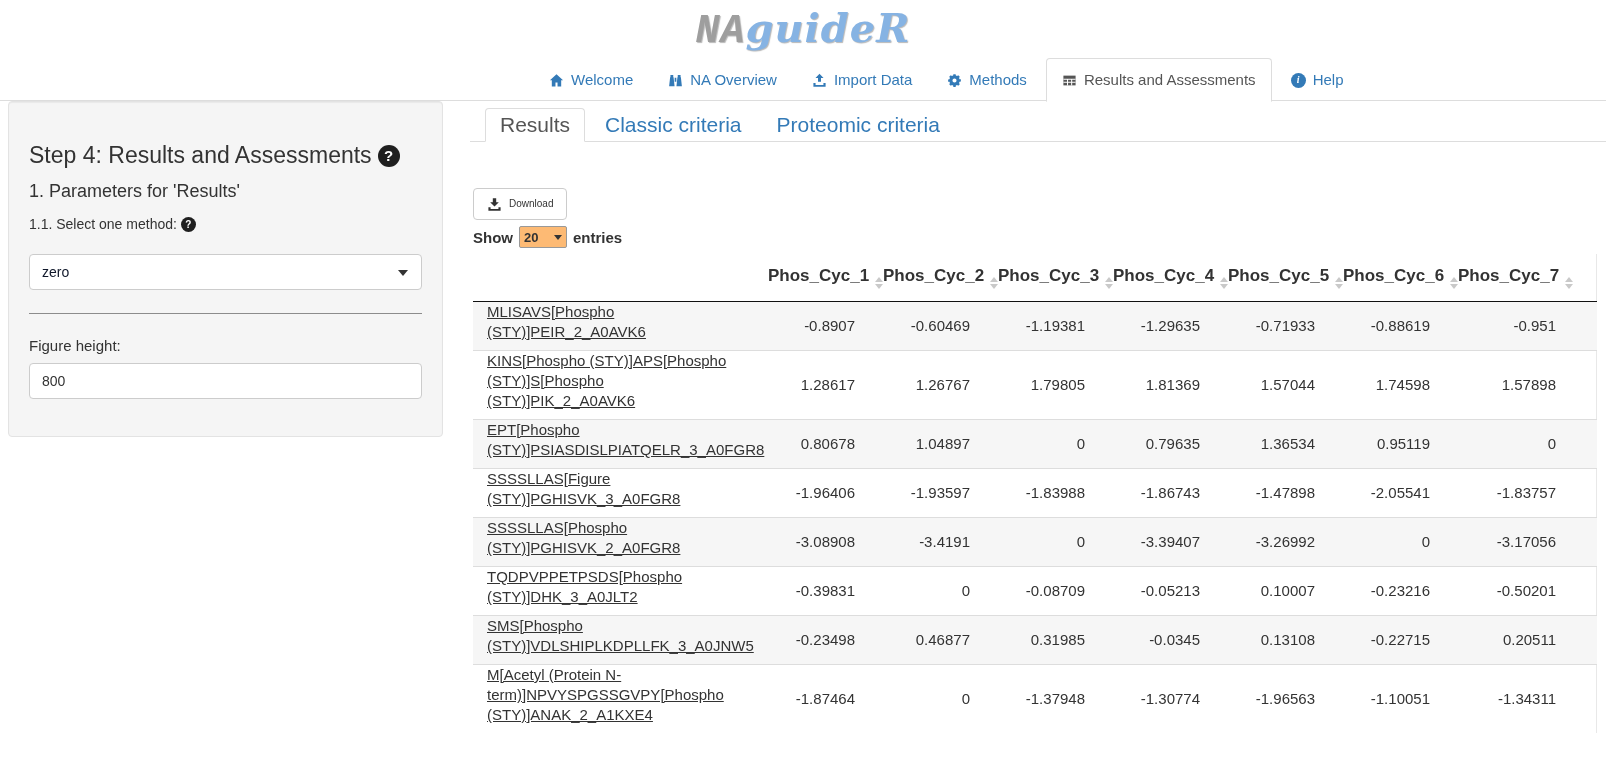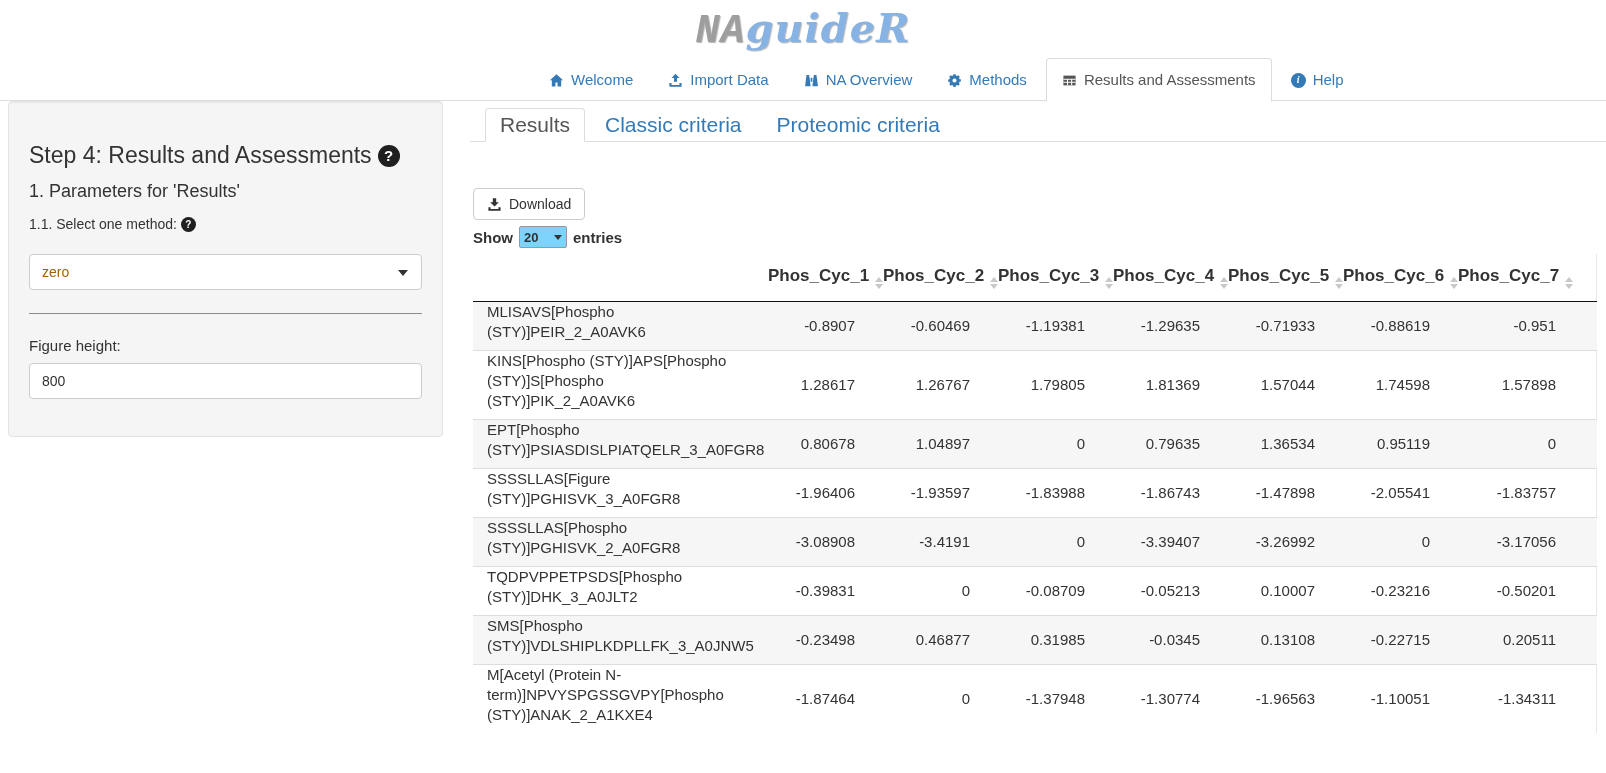--- a/index.html
+++ b/index.html
@@ -33,66 +33,66 @@
   .q-small { width:15px; height:15px; font-size:10px; margin-left:4px; }
 
   
   .well { position:absolute; left:8px; top:101px; width:435px; height:336px; background:#f5f5f5;
     border:1px solid #e3e3e3; border-radius:4px; padding:20px; box-shadow:inset 0 1px 1px rgba(0,0,0,.05); }
   .well h1 { font-size:23px; font-weight:400; color:#333; margin-top:20px; white-space:nowrap;
     display:flex; align-items:center; }
   .well h2 { font-size:18px; font-weight:400; margin-top:12px; }
   .well .lbl { font-size:14px; margin-top:14px; display:flex; align-items:center; }
   .select-box { position:relative; margin-top:22px; height:36px; background:#fff; border:1px solid #ccc;
-    border-radius:4px; display:flex; align-items:center; padding:0 12px; font-size:14px; color:#a16207;
+    border-radius:4px; display:flex; align-items:center; padding:0 12px; font-size:14px; color:#0f172a;
     cursor:pointer; }
   .select-box .caret { position:absolute; right:13px; top:15px; width:0; height:0;
     border-left:5px solid transparent; border-right:5px solid transparent; border-top:6px solid #333; }
   .well hr { border:none; border-top:1px solid #8c8c8c; margin:23px 0 0 0; }
   .fig-label { font-size:15px; margin-top:23px; font-weight:400; }
   .fig-input { margin-top:9px; width:100%; height:36px; border:1px solid #ccc; border-radius:4px;
     padding:0 12px; font-size:14px; color:#333; font-family:inherit; background:#fff; }
 
   
   .main { position:absolute; left:470px; top:101px; width:1136px; }
   .subtabs { list-style:none; display:flex; border-bottom:1px solid #ddd; padding-left:15px; margin-top:7px; }
   .subtabs li { margin-right:5px; }
   .subtabs a { display:block; padding:7px 14px; font-size:21px; color:#337ab7; text-decoration:none;
     line-height:17px; border:1px solid transparent; border-radius:4px 4px 0 0; }
   .subtabs li.active a { background:#fff; color:#555; border-color:#ddd #ddd transparent; margin-bottom:-1px; padding-bottom:8px; }
 
   .dl-btn { display:inline-flex; align-items:center; gap:7px; margin:46px 0 0 3px; padding:6px 13px;
-    background:#fff; border:1px solid #ccc; border-radius:4px; font-size:14px; color:#333;
+    background:#fff; border:1px solid #ccc; border-radius:4px; font-size:10px; color:#333;
     font-family:inherit; cursor:pointer; line-height:18px; }
   .show-line { display:flex; align-items:center; gap:6px; margin:6px 0 0 3px; font-size:15px;
     font-weight:bold; color:#333; }
   .len-wrap { position:relative; display:inline-block; }
   .len-select { appearance:none; -webkit-appearance:none; width:48px; height:22px; border:1px solid #999;
-    border-radius:2px; background:#7dd3fc; font-size:13px; font-weight:bold; color:#333; padding:0 4px;
+    border-radius:2px; background:#fdba74; font-size:13px; font-weight:bold; color:#333; padding:0 4px;
     font-family:inherit; }
   .len-wrap::after { content:""; position:absolute; right:5px; top:9px; width:0; height:0;
     border-left:4px solid transparent; border-right:4px solid transparent; border-top:5px solid #333;
     pointer-events:none; }
 
   
   .tbl-wrap { margin:6px 0 0 3px; width:1124px; border-right:1px solid #e8e8e8; }
   table.data { width:1124px; border-collapse:collapse; table-layout:fixed; font-size:15px; }
   table.data col.c-name { width:287px; }
   table.data col.c-val  { width:115px; }
   table.data col.c-last { width:147px; }
   thead th { font-weight:bold; color:#333; text-align:right; padding:12px 8px 12px 8px;
     border-bottom:1px solid #111; white-space:nowrap; cursor:pointer; font-size:17px; }
   thead th:first-child { text-align:left; }
   thead th:last-child { padding-right:29px; }
   .sort-arrows { display:inline-flex; flex-direction:column; gap:2px; margin-left:6px; vertical-align:-1px; }
   .sort-arrows i { display:block; width:0; height:0; }
   .sort-arrows .up { border-left:4px solid transparent; border-right:4px solid transparent; border-bottom:5px solid #c9c9c9; }
   .sort-arrows .dn { border-left:4px solid transparent; border-right:4px solid transparent; border-top:5px solid #c9c9c9; }
   tbody td { padding:8px 20px 8px 8px; text-align:right; line-height:20px; color:#333; }
-  tbody td.col-name { text-align:left; padding:0 10px 8px 14px; }
+  tbody td.col-name { text-align:left; padding:0 10px 8px 14px;text-decoration:underline; }
   tbody td:last-child { padding-right:41px; }
   tbody tr + tr td { border-top:1px solid #ddd; }
   tbody tr:nth-child(odd) { background:#f6f6f6; }
 </style>
 </head>
 <body>
 
 <div class="logo-wrap">
   <span class="logo">
     <span class="gray">NA</span><span class="blue">guideR</span>
@@ -105,32 +105,32 @@
       <a href="#">
           <svg class="icon-svg" viewBox="0 0 16 16" fill="currentColor">
             <path d="M8 1.2 1 7.6h2v6.9h3.9V10h2.2v4.5H13V7.6h2z"></path>
           </svg>
           <span>Welcome</span>
         </a>
     </li>
     <li>
       <a href="#">
           <svg class="icon-svg" viewBox="0 0 16 16" fill="currentColor">
+            <path d="M2.6 2.2h3v2h-3zM10.4 2.2h3v2h-3zM1.2 14.2l1-9.2.4-.9h3l.4.9 1 9.2zM9 14.2l1-9.2.4-.9h3l.4.9 1 9.2zM7.1 5h1.8v4.4H7.1z"></path>
+          </svg>
+          <span>NA Overview</span>
+        </a>
+    </li>
+    <li>
+      <a href="#">
+          <svg class="icon-svg" viewBox="0 0 16 16" fill="currentColor">
             <path d="M8 .8l4.3 4.4H9.6v4.1H6.4V5.2H3.7z"></path>
             <path d="M1.5 10.6h2.3v2.1h8.4v-2.1h2.3v4H1.5z"></path>
           </svg>
           <span>Import Data</span>
-        </a>
-    </li>
-    <li>
-      <a href="#">
-          <svg class="icon-svg" viewBox="0 0 16 16" fill="currentColor">
-            <path d="M2.6 2.2h3v2h-3zM10.4 2.2h3v2h-3zM1.2 14.2l1-9.2.4-.9h3l.4.9 1 9.2zM9 14.2l1-9.2.4-.9h3l.4.9 1 9.2zM7.1 5h1.8v4.4H7.1z"></path>
-          </svg>
-          <span>NA Overview</span>
         </a>
     </li>
     <li>
       <a href="#">
           <svg class="icon-svg" viewBox="0 0 16 16" fill="currentColor">
             <path fill-rule="evenodd" d="M6.8 1.2h2.4l.25 1.45a5 5 0 0 1 1.3.54l1.2-.85 1.7 1.7-.85 1.2a5 5 0 0 1 .54 1.3l1.45.25v2.4l-1.45.25a5 5 0 0 1-.54 1.3l.85 1.2-1.7 1.7-1.2-.85a5 5 0 0 1-1.3.54L9.2 14.8H6.8l-.25-1.45a5 5 0 0 1-1.3-.54l-1.2.85-1.7-1.7.85-1.2a5 5 0 0 1-.54-1.3L1.2 9.2V6.8l1.45-.25a5 5 0 0 1 .54-1.3l-.85-1.2 1.7-1.7 1.2.85a5 5 0 0 1 1.3-.54zM8 5.8A2.2 2.2 0 1 0 8 10.2 2.2 2.2 0 0 0 8 5.8z"></path>
           </svg>
           <span>Methods</span>
         </a>
     </li>

